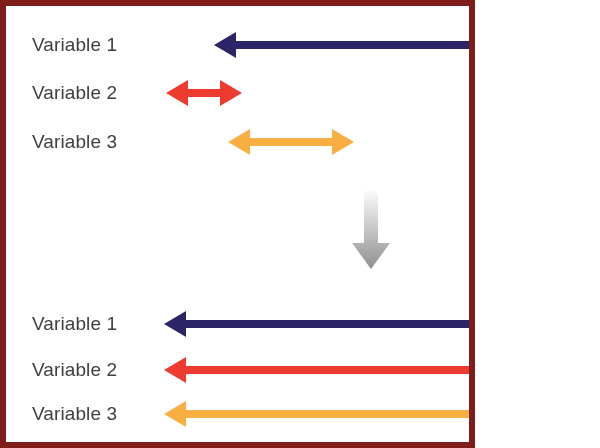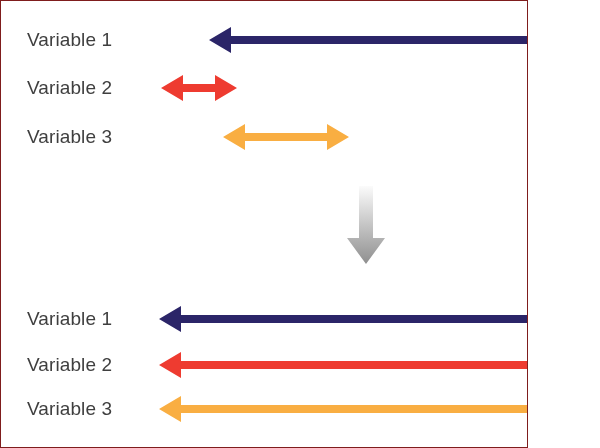--- a/index.html
+++ b/index.html
@@ -2,25 +2,25 @@
 <html><head>
 <meta charset="utf-8">
 <style>
   html, body {
     margin: 0;
     padding: 0;
     background: #ffffff;
   }
   #canvas {
     position: relative;
-    width: 528px;
+    width: 475px;
     height: 448px;
     background: #ffffff;
     box-sizing: border-box;
-    border: 1px solid #7f1d1d;
+    border: 6px solid #7f1d1d;
     overflow: hidden;
     font-family: "Liberation Sans", sans-serif;
     text-align: center;
   }
   .var-label {
     position: absolute;
     font-family: "Liberation Sans", sans-serif;
     font-size: 19px;
     font-weight: 400;
     color: #3f3f3f;

